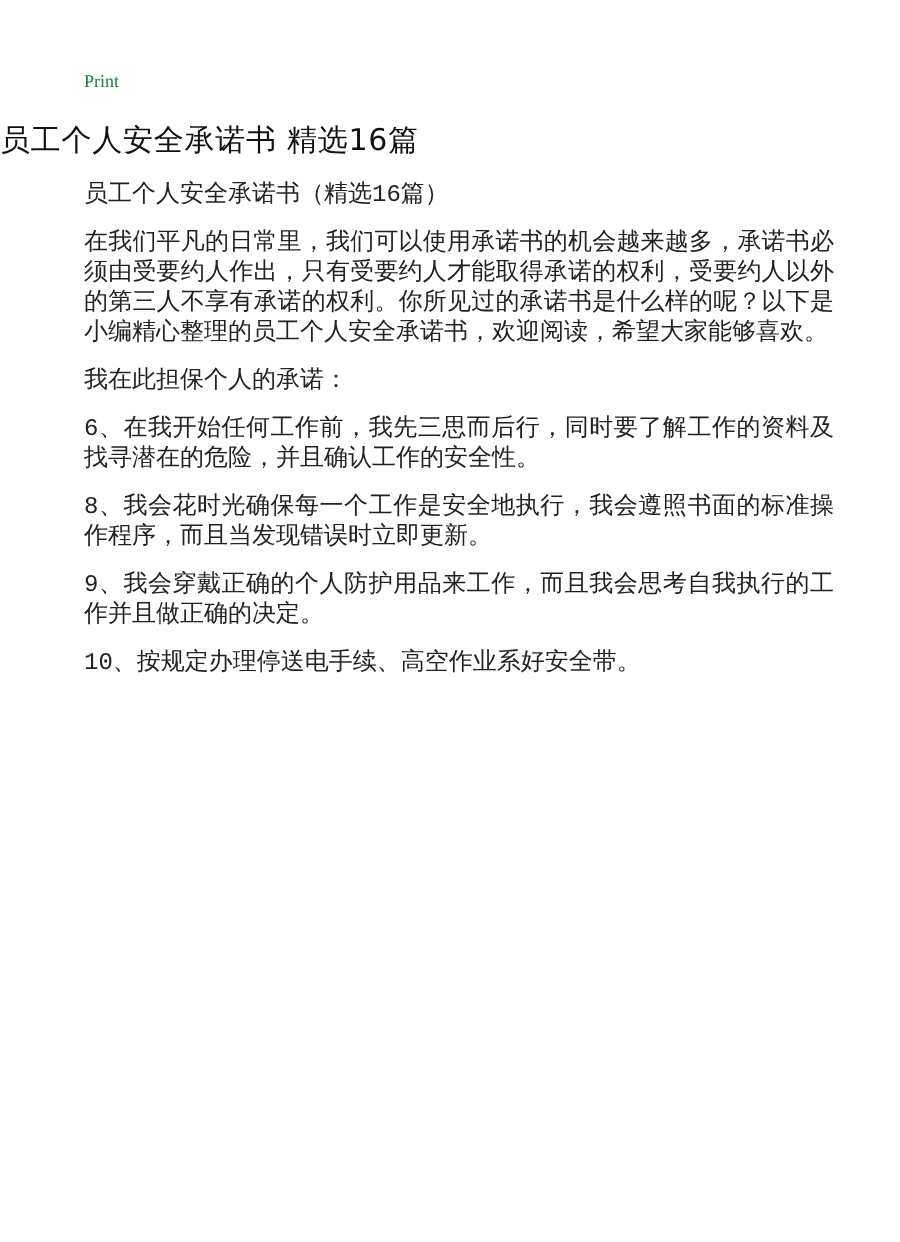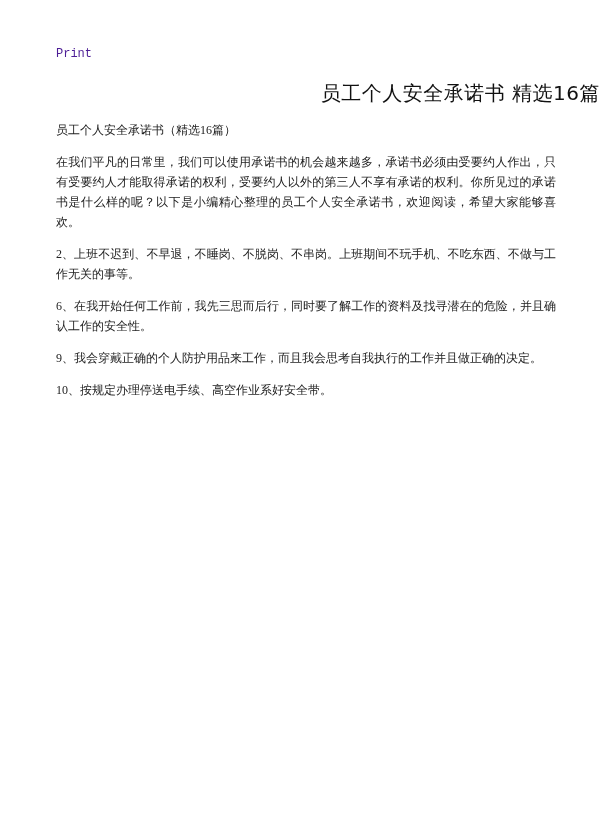--- a/index.html
+++ b/index.html
@@ -1,38 +1,39 @@
 <!DOCTYPE html>
 <html><head>
   <meta charset="utf-8">
   <style>
     html, body { margin: 0; padding: 0; background: #ffffff; }
     body { width: 600px; height: 828px; overflow: hidden; position: relative; color: #1a1a1a; }
     .print-label {
       position: absolute; left: 56px; top: 47px;
-      font-family: Liberation Mono, monospace; font-size: 12px; color: #4c1d95;
+      font-family: Liberation Serif, serif; font-size: 12px; color: #15803d;
     }
     .doc-title {
-      position: absolute; left: 0; right: 0; top: 80px; text-align: right;
+      position: absolute; left: 0; right: 0; top: 80px; text-align: left;
       font-family: "DejaVu Sans", sans-serif; font-size: 20px; color: #111; letter-spacing: 0.5px;
     }
     .content {
       position: absolute; left: 56px; top: 120px; width: 500px;
-      font-family: Liberation Serif, serif; font-size: 12px; line-height: 20px; color: #222;
+      font-family: Liberation Mono, monospace; font-size: 16px; line-height: 20px; color: #222;
     }
     .content p { margin: 0 0 12px 0; text-align: justify; }
     .content .subtitle { margin-bottom: 12px; }
     .content .section-heading { font-weight: bold; color: #111; margin-bottom: 11px; }
   </style>
 </head>
 <body>
 
 <div class="print-label">Print</div>
 <div class="doc-title">员工个人安全承诺书 精选16篇</div>
 
 <div class="content">
   <p class="subtitle">员工个人安全承诺书（精选16篇）</p>
   <p>在我们平凡的日常里，我们可以使用承诺书的机会越来越多，承诺书必须由受要约人作出，只有受要约人才能取得承诺的权利，受要约人以外的第三人不享有承诺的权利。你所见过的承诺书是什么样的呢？以下是小编精心整理的员工个人安全承诺书，欢迎阅读，希望大家能够喜欢。</p>
-  <p>2、上班不迟到、不早退，不睡岗、不脱岗、不串岗。上班期间不玩手机、不吃东西、不做与工作无关的事等。</p>
+  <p>我在此担保个人的承诺：</p>
   <p>6、在我开始任何工作前，我先三思而后行，同时要了解工作的资料及找寻潜在的危险，并且确认工作的安全性。</p>
+  <p>8、我会花时光确保每一个工作是安全地执行，我会遵照书面的标准操作程序，而且当发现错误时立即更新。</p>
   <p>9、我会穿戴正确的个人防护用品来工作，而且我会思考自我执行的工作并且做正确的决定。</p>
   <p>10、按规定办理停送电手续、高空作业系好安全带。</p>
 </div>
 
 </body></html>

